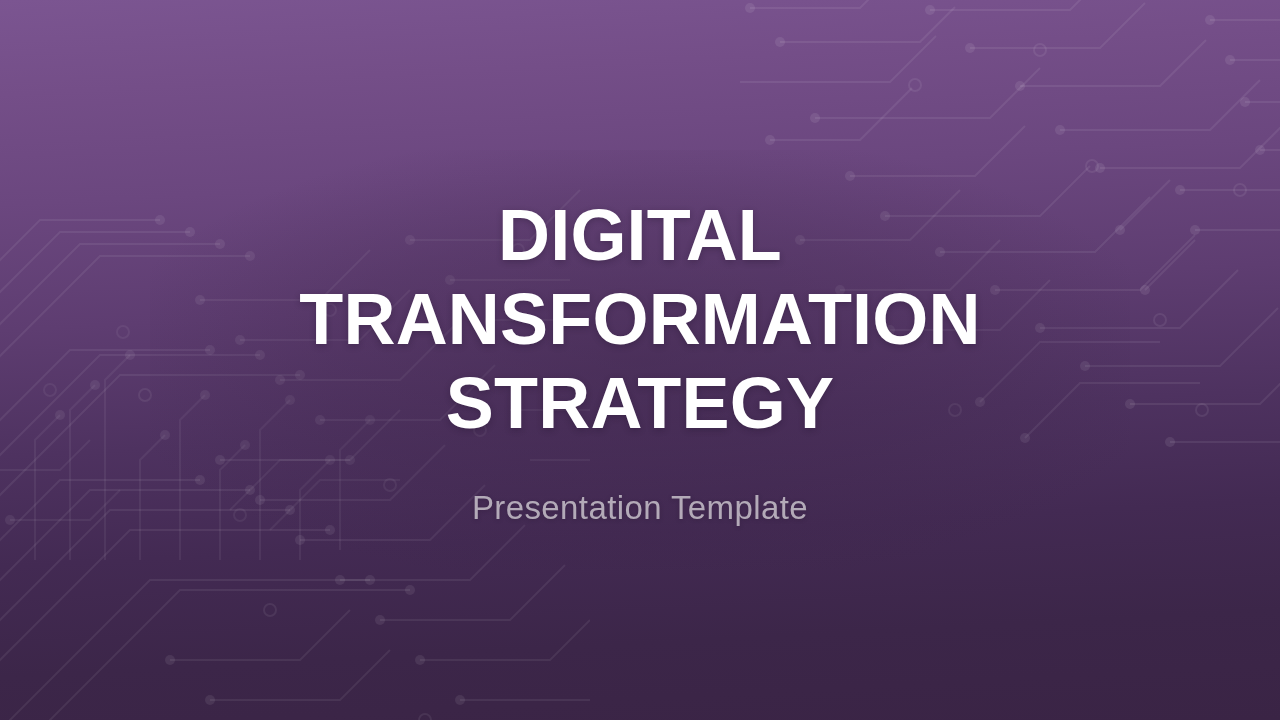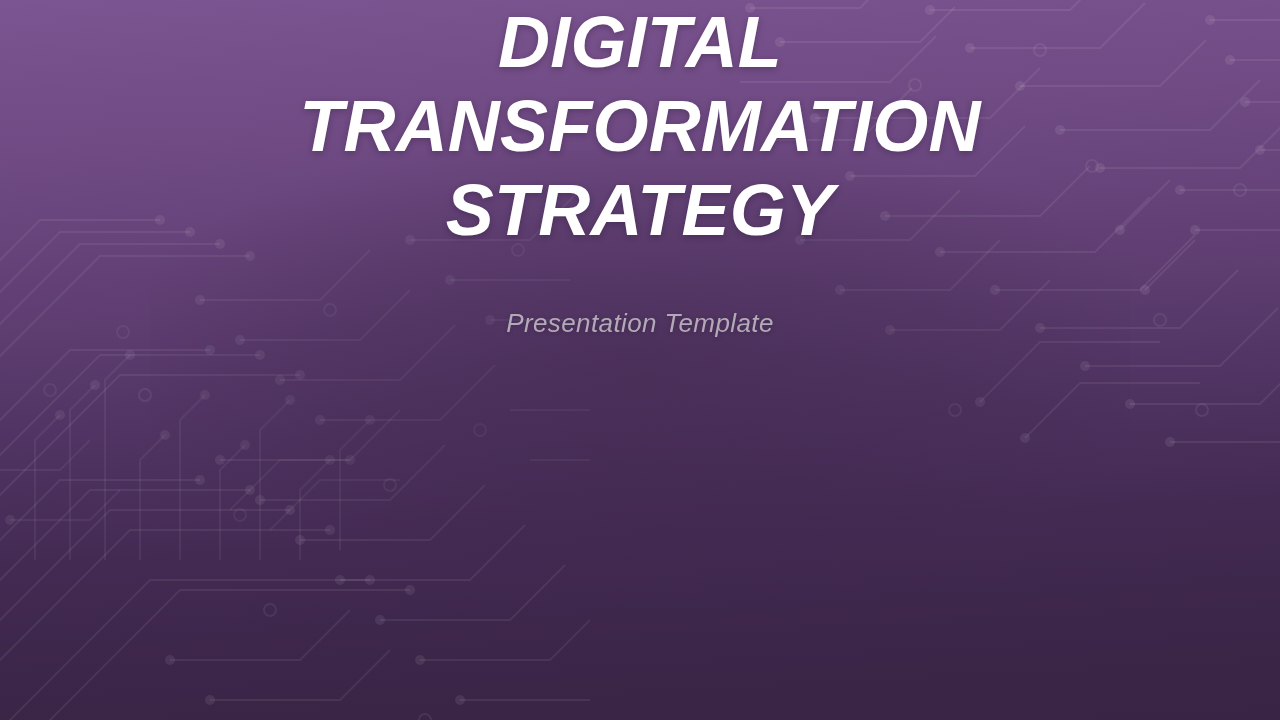--- a/index.html
+++ b/index.html
@@ -77,43 +77,42 @@
   
   .content {
     position: absolute;
     left: 0;
     top: 0;
     width: 1280px;
     height: 720px;
     display: flex;
     flex-direction: column;
     align-items: center;
-    justify-content: flex-start;
-    font-style: italic;
+    justify-content: center;
   }
 
   .title {
     margin: 0;
     padding: 0 60px;
     text-align: center;
     color: #ffffff;
     font-size: 72px;
     font-weight: 700;
     line-height: 84px;
     letter-spacing: 0.2px;
     max-width: 820px;
     text-shadow: 0 2px 6px rgba(30,16,40,0.30);
   }
 
   .subtitle {
-    margin: 12px;
+    margin: 0;
     padding-top: 44px;
     text-align: center;
     color: #b3aab8;
-    font-size: 26px;
+    font-size: 33px;
     font-weight: 300;
     letter-spacing: 0.4px;
     text-shadow: 0 1px 4px rgba(30,16,40,0.25);
   }
 </style>
 </head>
 <body>
 
 <div class="slide">
 

